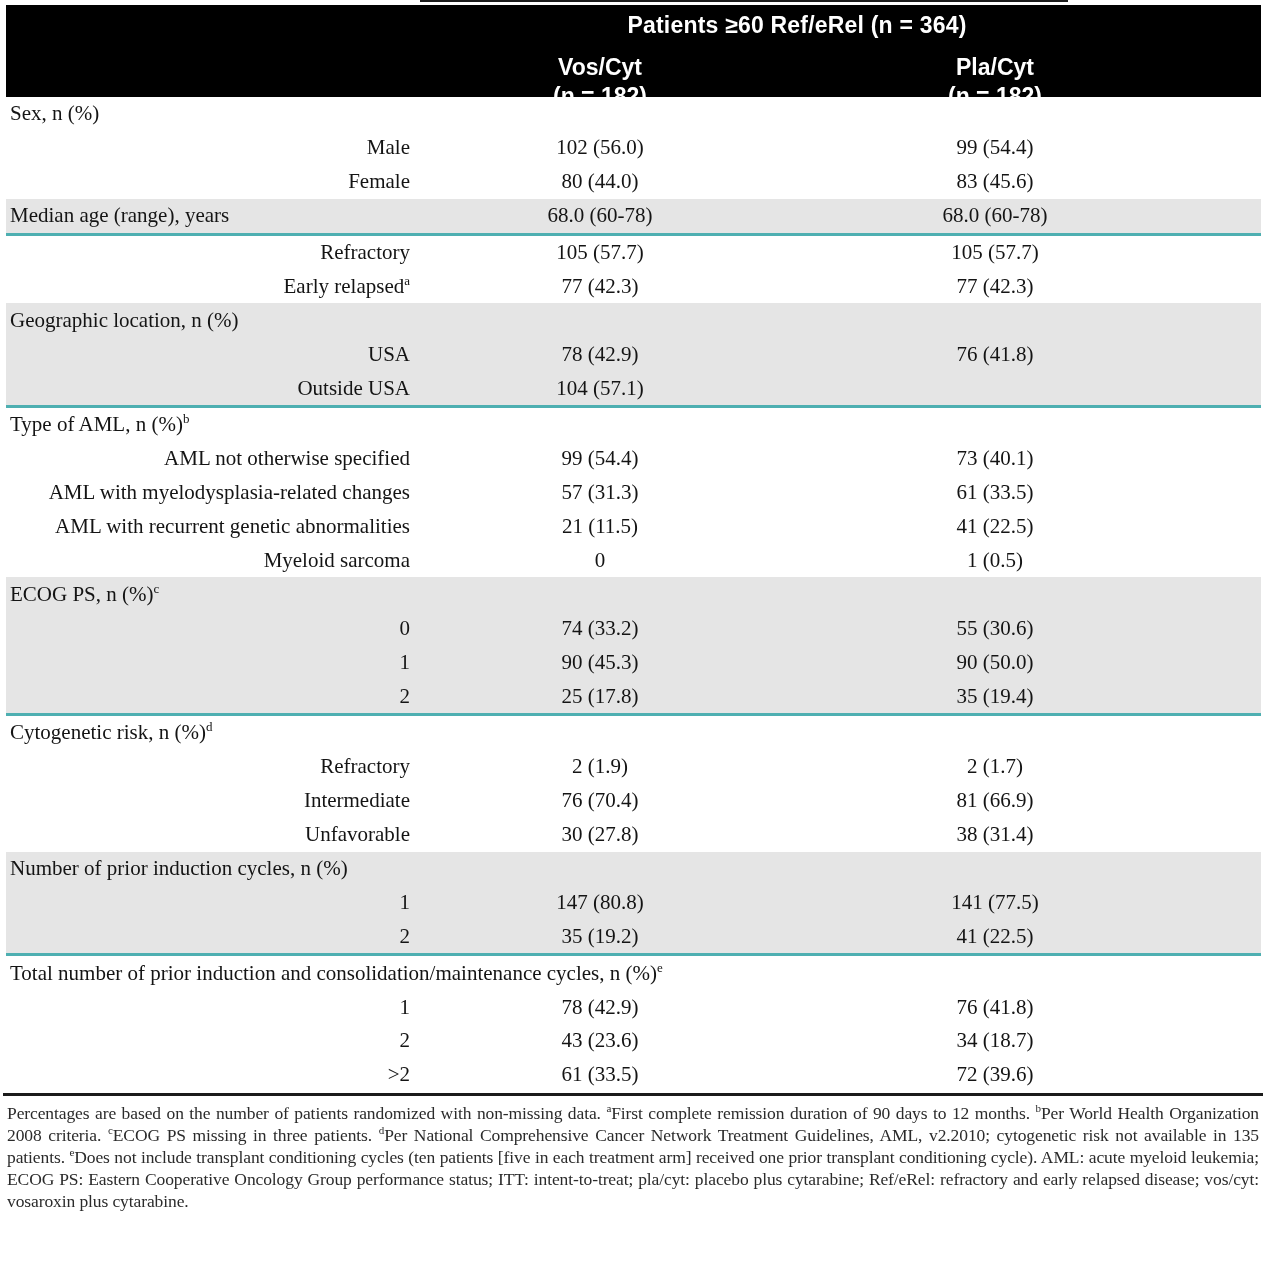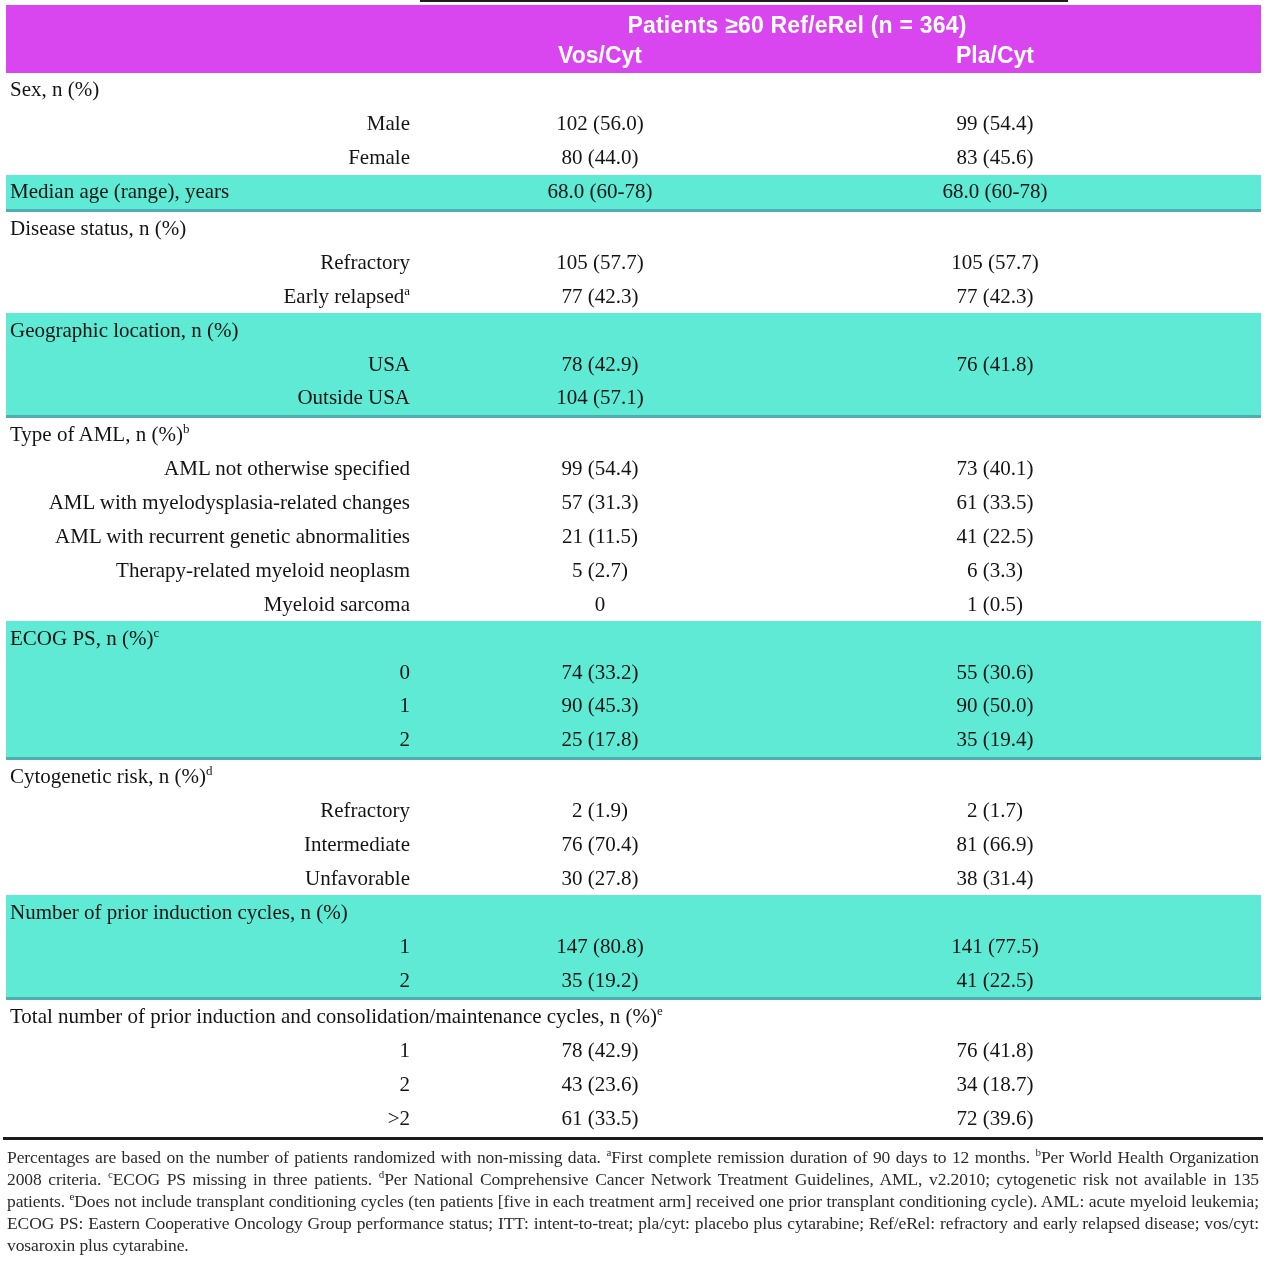--- a/index.html
+++ b/index.html
@@ -11,43 +11,43 @@
     overflow: hidden;
     color: #141414;
   }
   .top-artifact {
     position: absolute; top: 0; left: 420px; width: 648px; height: 2px;
     background: #1c1c1c;
   }
   
   .thead {
     margin: 5px 6px 0 6px;
-    height: 68px;
-    background: #d946ef;
+    height: 92px;
+    background: #000000;
     color: #ffffff;
     font-family: "Liberation Sans", sans-serif;
     font-weight: bold;
   }
   .thead-title {
     margin-left: 404px; width: 774px;
     text-align: center;
     font-size: 23px;
     padding-top: 7px;
     letter-spacing: 0.2px;
   }
   .thead-cols {
     display: grid;
     grid-template-columns: 404px 380px 410px;
-    margin-top: 2px;
+    margin-top: 14px;
   }
   .thead-col { text-align: center; font-size: 23px; line-height: 29px; }
   
   #tbody { margin: 0 6px; }
   .section.highlight {
-    background: #5eead4;
+    background: #e5e5e5;
     border-bottom: 3px solid #4eafb1;
   }
   .row {
     display: grid;
     grid-template-columns: 404px 380px 410px;
     height: 33.9px;
     align-items: center;
     font-size: 21px;
   }
   .cell { overflow: visible; }
@@ -108,25 +108,20 @@
     </div>
     <div class="section highlight">
       <div class="row">
         <div class="cell label">Median age (range), years</div>
         <div class="cell val">68.0 (60-78)</div>
         <div class="cell val">68.0 (60-78)</div>
       </div>
     </div>
     <div class="section">
       <div class="row">
-        <div class="cell label">Disease status, n (%)</div>
-        <div class="cell val"></div>
-        <div class="cell val"></div>
-      </div>
-      <div class="row">
         <div class="cell label indent">Refractory</div>
         <div class="cell val">105 (57.7)</div>
         <div class="cell val">105 (57.7)</div>
       </div>
       <div class="row">
         <div class="cell label indent">Early relapsed<sup>a</sup></div>
         <div class="cell val">77 (42.3)</div>
         <div class="cell val">77 (42.3)</div>
       </div>
     </div>
@@ -161,25 +156,20 @@
         <div class="cell label indent">AML with myelodysplasia-related changes</div>
         <div class="cell val">57 (31.3)</div>
         <div class="cell val">61 (33.5)</div>
       </div>
       <div class="row">
         <div class="cell label indent">AML with recurrent genetic abnormalities</div>
         <div class="cell val">21 (11.5)</div>
         <div class="cell val">41 (22.5)</div>
       </div>
       <div class="row">
-        <div class="cell label indent">Therapy-related myeloid neoplasm</div>
-        <div class="cell val">5 (2.7)</div>
-        <div class="cell val">6 (3.3)</div>
-      </div>
-      <div class="row">
         <div class="cell label indent">Myeloid sarcoma</div>
         <div class="cell val">0</div>
         <div class="cell val">1 (0.5)</div>
       </div>
     </div>
     <div class="section highlight">
       <div class="row">
         <div class="cell label">ECOG PS, n (%)<sup>c</sup></div>
         <div class="cell val"></div>
         <div class="cell val"></div>

